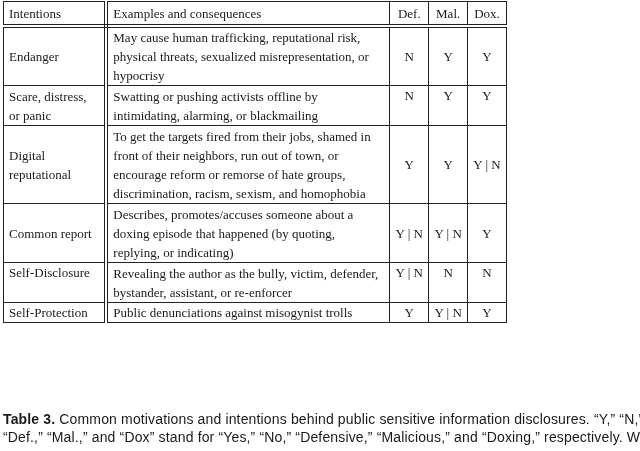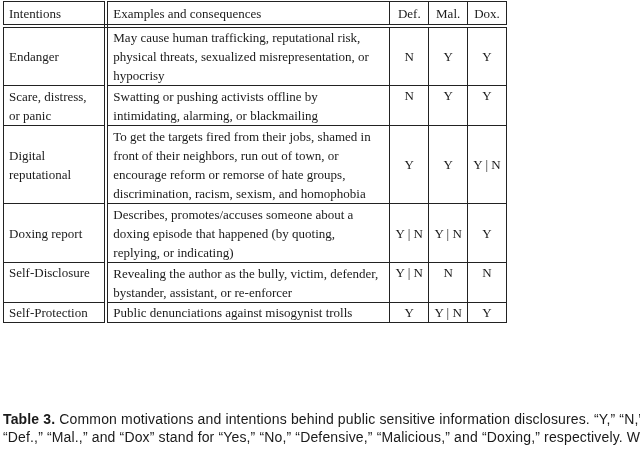--- a/index.html
+++ b/index.html
@@ -100,21 +100,21 @@
       <td class="c-yn top">Y</td>
     </tr>
     <tr style="height:78px">
       <td class="c-int">Digital reputational</td>
       <td class="c-ex">To get the targets fired from their jobs, shamed in front of their neighbors, run out of town, or encourage reform or remorse of hate groups, discrimination, racism, sexism, and homophobia</td>
       <td class="c-yn">Y</td>
       <td class="c-yn">Y</td>
       <td class="c-yn">Y | N</td>
     </tr>
     <tr style="height:59px">
-      <td class="c-int">Doxing report</td>
+      <td class="c-int">Common report</td>
       <td class="c-ex">Describes, promotes/accuses someone about a doxing episode that happened (by quoting, replying, or indicating)</td>
       <td class="c-yn">Y | N</td>
       <td class="c-yn">Y | N</td>
       <td class="c-yn">Y</td>
     </tr>
     <tr style="height:40px">
       <td class="c-int top">Self-Disclosure</td>
       <td class="c-ex">Revealing the author as the bully, victim, defender, bystander, assistant, or re-enforcer</td>
       <td class="c-yn top">Y | N</td>
       <td class="c-yn top">N</td>

